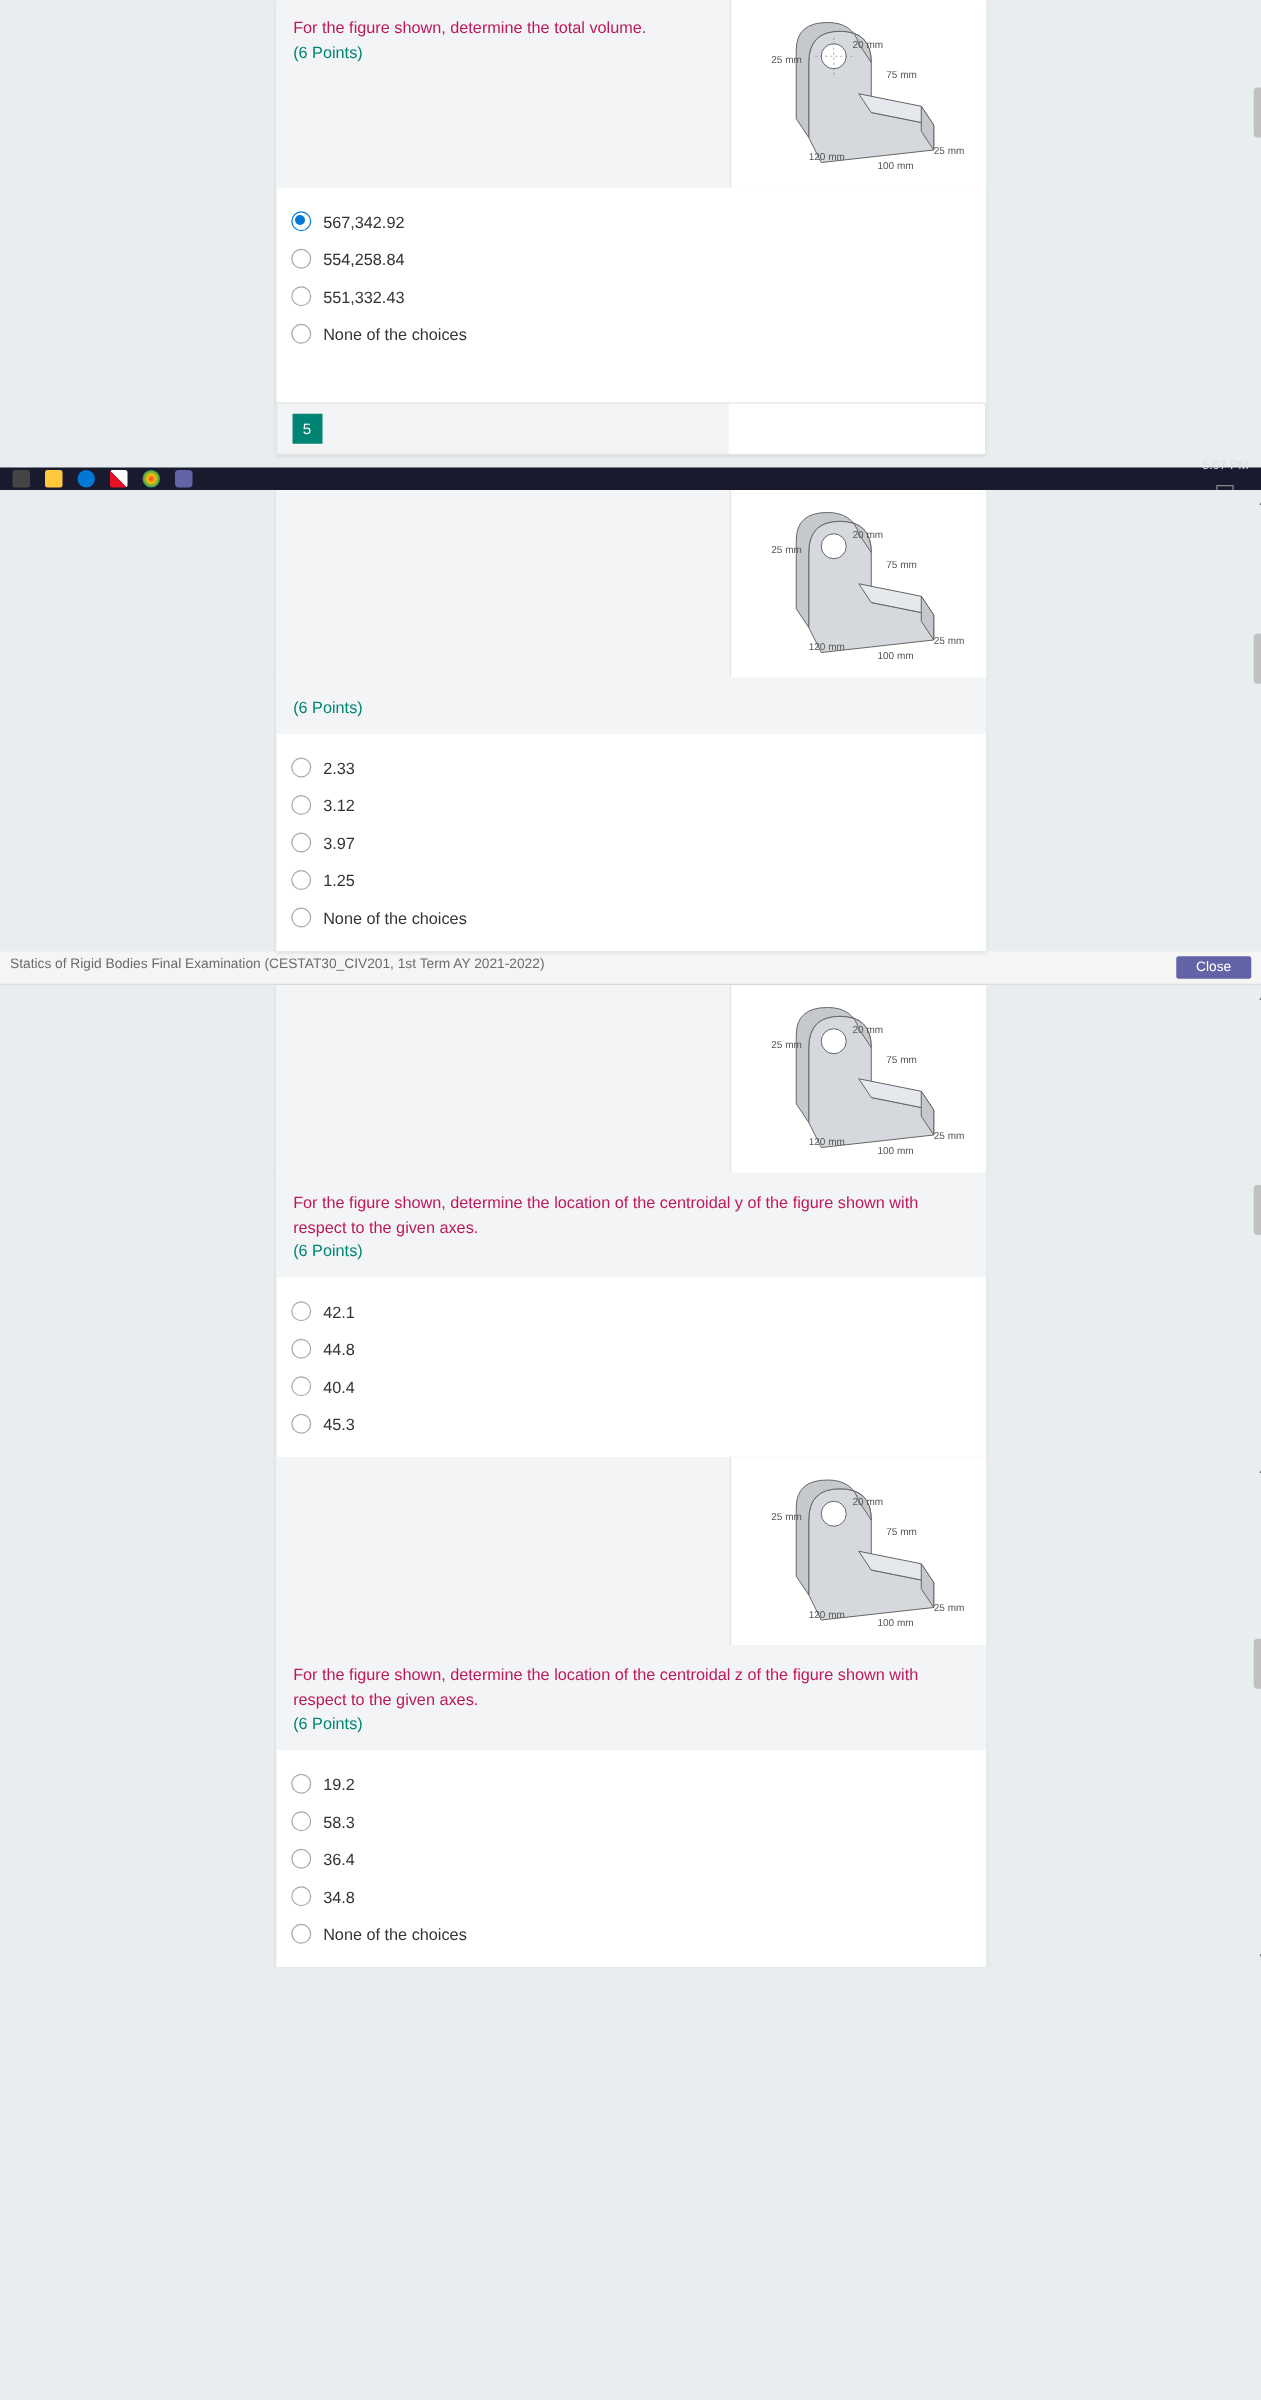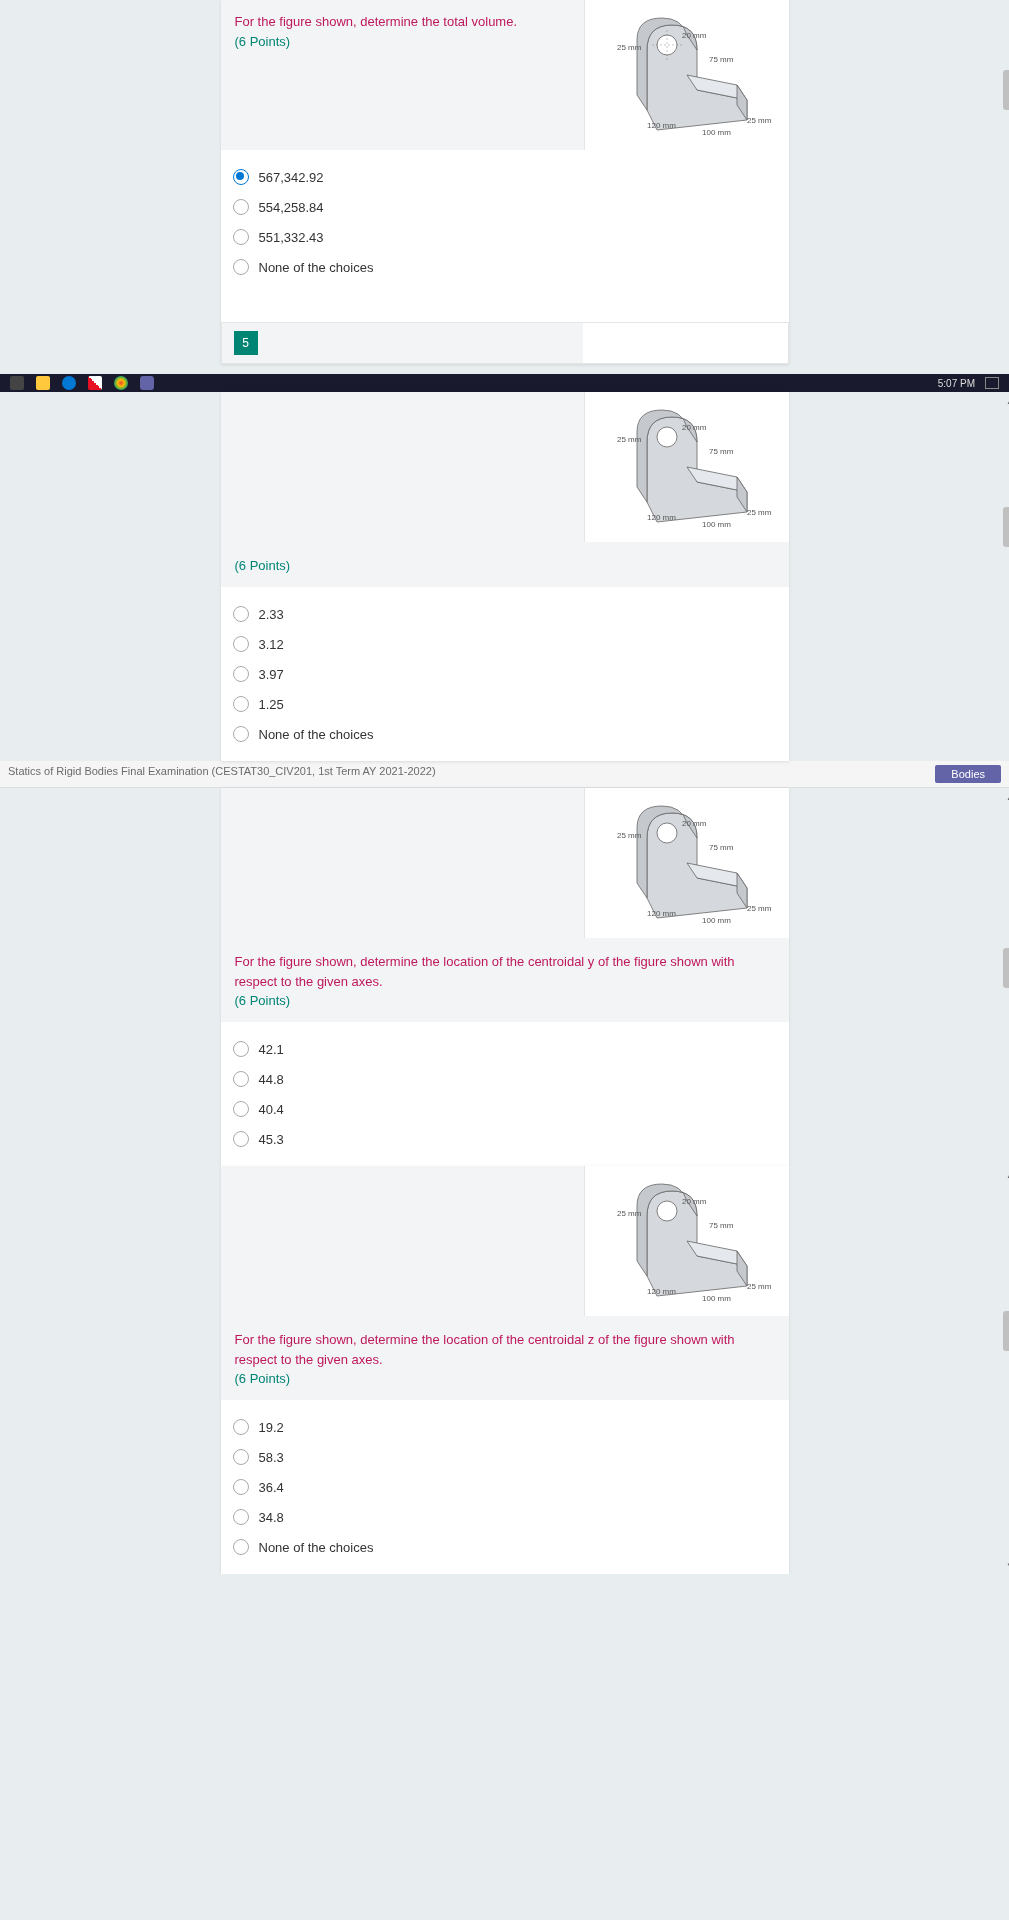--- a/index.html
+++ b/index.html
@@ -21,21 +21,21 @@
     .badge-wrap { padding-right: 10px; }
     
     .taskbar { background: #1a1a2e; height: 18px; display: flex; align-items: center; padding: 0 10px; color: #ccc; font-size: 10px; justify-content: space-between; }
     .taskbar-left { display: flex; gap: 12px; align-items: center; }
     .taskbar-icon { width: 14px; height: 14px; background: #444; border-radius: 2px; }
     .taskbar-icon.yellow { background: #ffc83d; }
     .taskbar-icon.blue { background: #0078d4; border-radius: 50%; }
     .taskbar-icon.redwhite { background: linear-gradient(45deg, #e81123 50%, #fff 50%); }
     .taskbar-icon.multi { background: radial-gradient(circle, #ea4335, #fbbc05, #34a853, #4285f4); border-radius: 50%; }
     .taskbar-icon.teams { background: #6264a7; border-radius: 3px; }
-    .taskbar-right { display: flex; gap: 10px; align-items: center; }
+    .taskbar-right { display: flex; gap: 10px; align-items: center; flex-direction: column; }
     .clock { font-size: 10px; color: #ddd; }
     .close-btn { background: #6264a7; color: #fff; padding: 3px 16px; font-size: 11px; border-radius: 2px; }
     
     .header-bar { background: #f5f5f5; color: #6b6b6b; font-size: 11px; padding: 4px 8px; display: flex; justify-content: space-between; border-bottom: 1px solid #ddd; }
     
     .section { position: relative; }
     .vscroll { position: absolute; right: -8px; width: 14px; height: 40px; background: #c0c0c0; border-radius: 3px; }
     .vscroll-arrow { position: absolute; right: -8px; width: 14px; height: 14px; display: flex; align-items: center; justify-content: center; font-size: 8px; color: #666; }
     
     
@@ -162,21 +162,21 @@
           <span class="radio"></span>
           <span class="option-label">None of the choices</span>
         </div>
     </div>
   </div>
   <div class="vscroll" style="top:115px;"></div>
 </div>
 
 <div class="header-bar">
   <span>Statics of Rigid Bodies Final Examination (CESTAT30_CIV201, 1st Term AY 2021-2022)</span>
-  <span class="close-btn">Bodies</span>
+  <span class="close-btn">Close</span>
 </div>
 
 <div class="section" style="background:#e8edf0;">
   <div class="vscroll-arrow" style="top:2px;">▲</div>
   <div class="form-panel">
     <div class="question-header">
       <div class="question-text-area"></div>
       <div class="figure-area">
         <svg class="bracket-svg" viewBox="0 0 200 150">
           <path d="M60 110 L60 50 Q60 25 85 25 Q110 25 110 50 L110 90 L160 100 L160 120 L70 130 L60 110 Z" fill="#d5d8dc" stroke="#666" stroke-width="0.8"></path>

